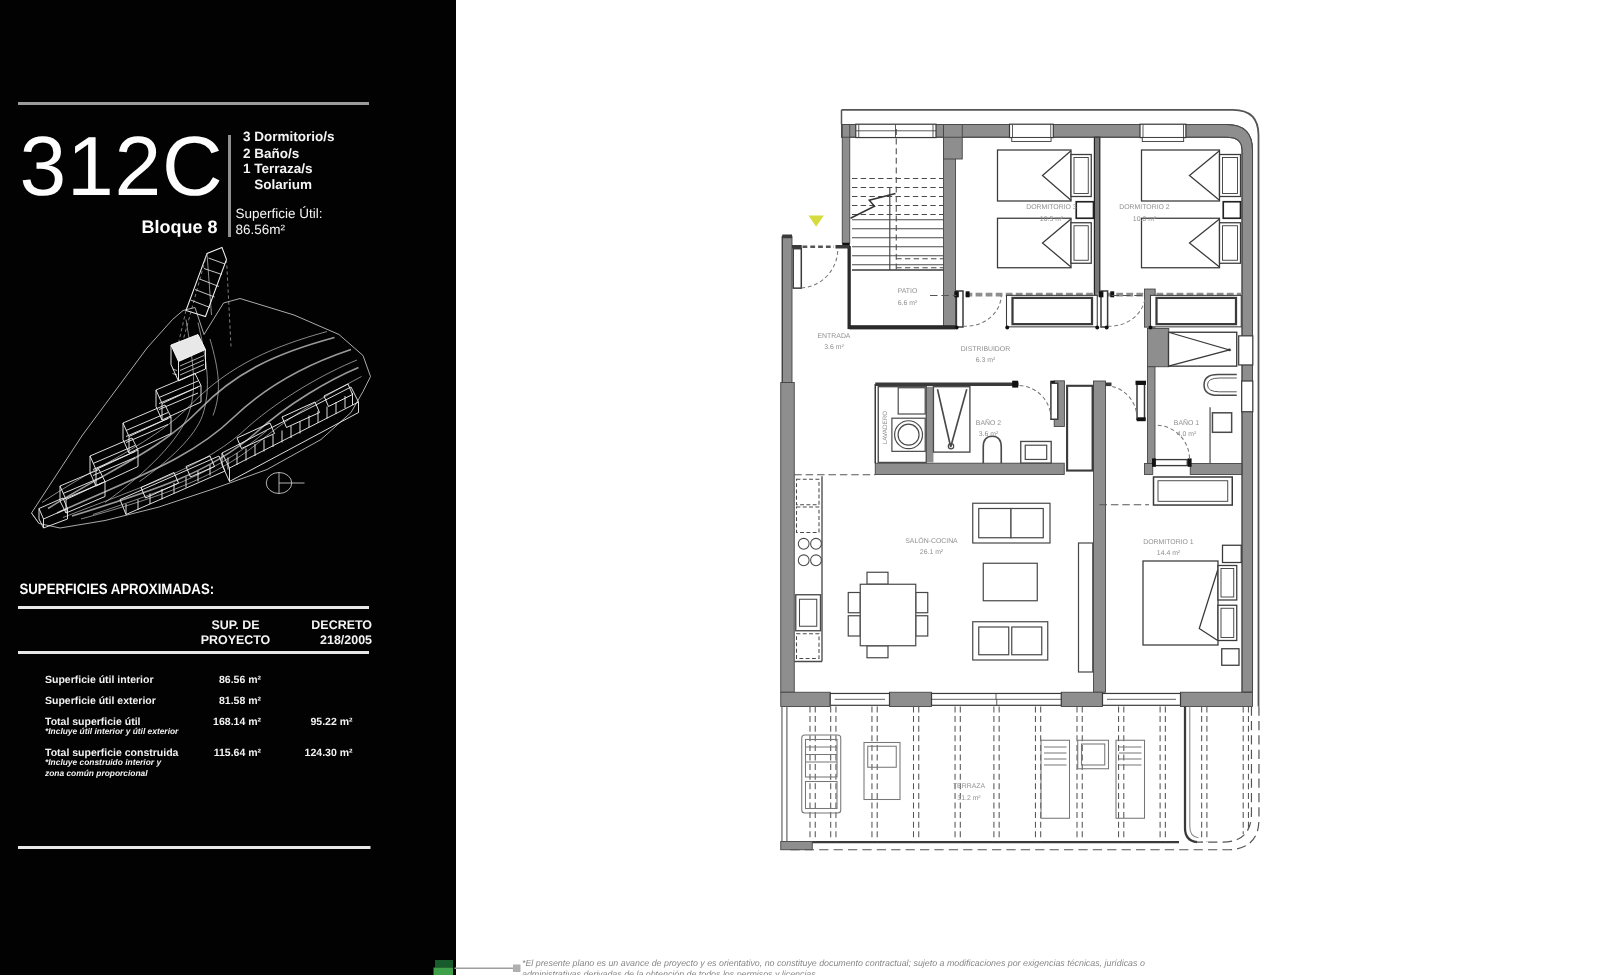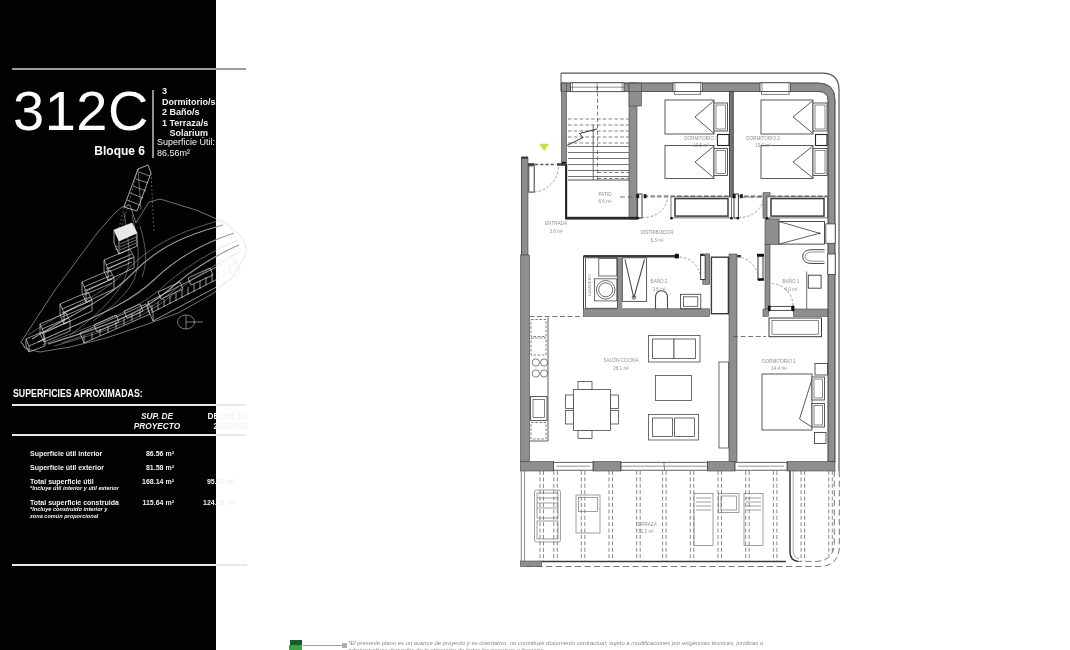--- a/index.html
+++ b/index.html
@@ -1,18 +1,18 @@
 <!DOCTYPE html>
 <html><head>
 <meta charset="utf-8">
 <style>
   html,body{margin:0;padding:0;}
   body{width:1070px;height:650px;background:#fff;position:relative;overflow:hidden;
        font-family:"Liberation Sans", sans-serif;}
-  #sidebar{position:absolute;left:0;top:0;width:216px;height:650px;background:#020202;color:#fafafa;}
+  #sidebar{position:absolute;left:0;top:0;width:304px;height:650px;background:#020202;color:#fafafa;}
   .topline{position:absolute;left:12px;top:68px;width:234px;height:2px;background:#9b9b9b;}
   .big{position:absolute;left:13px;top:78px;font-size:56px;letter-spacing:0.5px;color:#fdfdfd;font-weight:400;}
   .bloque{position:absolute;left:0px;top:144px;width:145px;text-align:right;font-size:12px;font-weight:700;color:#fdfdfd;}
   .vline{position:absolute;left:152px;top:90px;width:1.6px;height:68px;background:#8f8f8f;}
   .detail{position:absolute;left:162px;top:86px;font-size:9px;line-height:10.5px;color:#f4f4f4;font-weight:700;}
   .sup{position:absolute;left:146px;top:137px;font-size:9px;line-height:10.5px;color:#f4f4f4;margin-left:11px;}
   .header2{position:absolute;left:12.5px;top:387.5px;font-size:10px;font-weight:700;color:#fdfdfd;transform:scaleX(0.88);transform-origin:0 0;white-space:nowrap;}
   .l2{position:absolute;left:12px;top:404px;width:234px;height:1.6px;background:#e8e8e8;}
   .colh{position:absolute;top:412px;font-size:8.3px;font-weight:700;line-height:9.8px;text-align:center;color:#f4f4f4;}
   .l3{position:absolute;left:12px;top:434px;width:234px;height:1.6px;background:#e8e8e8;}
@@ -21,21 +21,21 @@
   .rsub{font-size:5.6px;font-weight:700;font-style:italic;display:block;line-height:6.8px;}
   .val{position:absolute;font-size:7px;font-weight:700;color:#f2f2f2;text-align:right;}
   #plansvg{position:absolute;left:0;top:0;}
   .foot{position:absolute;left:348px;top:640px;width:460px;font-size:5.9px;font-style:italic;color:#878787;line-height:6.6px;}
 </style>
 </head>
 <body>
 <div id="sidebar">
   <div class="topline"></div>
   <div class="big">312C</div>
-  <div class="bloque">Bloque 6</div>
+  <div class="bloque">Bloque 8</div>
   <div class="vline"></div>
   <div class="detail">3 Dormitorio/s<br>2 Baño/s<br>1 Terraza/s<br>&nbsp;&nbsp;&nbsp;Solarium</div>
   <div class="sup">Superficie Útil:<br>86.56m²</div>
   <svg id="siteplan" width="240" height="196" viewBox="0 0 240 196" style="position:absolute;left:18px;top:163px;">
 
   <g fill="none" stroke="#e0e0e0" stroke-width="0.55">
 
     <path d="M3,179 L37,127 L80,69 L97,50 L104,44 L112,42 L118,60 L131,39 L142,36 L178,47 L208,60 L224,74 L229,88 L224,98 L216,112 L196,130 L160,150 L124,163 L88,175 L52,184 L22,189 L8,186 Z" stroke="#cfcfcf"></path>
     <path d="M8,186 L3,179" stroke-width="0.4"></path>
 
@@ -96,21 +96,21 @@
       <path d="M76,162 L98,152 L101,159 L79,169 Z" stroke="#f5f5f5"></path>
       <path d="M106,148 L122,141 L125,148 L109,155 Z" stroke="#f5f5f5"></path>
     </g>
 
     <ellipse cx="168" cy="159" rx="8.5" ry="7" stroke="#d5d5d5"></ellipse>
     <path d="M168,152 V166 M168,159 H185" stroke="#d5d5d5"></path>
   </g>
   </svg>
   <div class="header2">SUPERFICIES APROXIMADAS:</div>
   <div class="l2"></div>
-  <div class="colh" style="left:124px;width:66px;font-style:italic;">SUP. DE<br>PROYECTO</div>
+  <div class="colh" style="left:124px;width:66px;">SUP. DE<br>PROYECTO</div>
   <div class="colh" style="left:192px;width:56px;text-align:right;">DECRETO<br>218/2005</div>
   <div class="l3"></div>
   <div class="row" style="left:30px;top:450px;">Superficie útil interior</div>
   <div class="val" style="left:104px;top:450px;width:70px;">86.56 m²</div>
   <div class="row" style="left:30px;top:464px;">Superficie útil exterior</div>
   <div class="val" style="left:104px;top:464px;width:70px;">81.58 m²</div>
   <div class="row" style="left:30px;top:478px;">Total superficie útil
     <span class="rsub">*Incluye útil interior y útil exterior</span></div>
   <div class="val" style="left:104px;top:478px;width:70px;">168.14 m²</div>
   <div class="val" style="left:165px;top:478px;width:70px;">95.22 m²</div>

